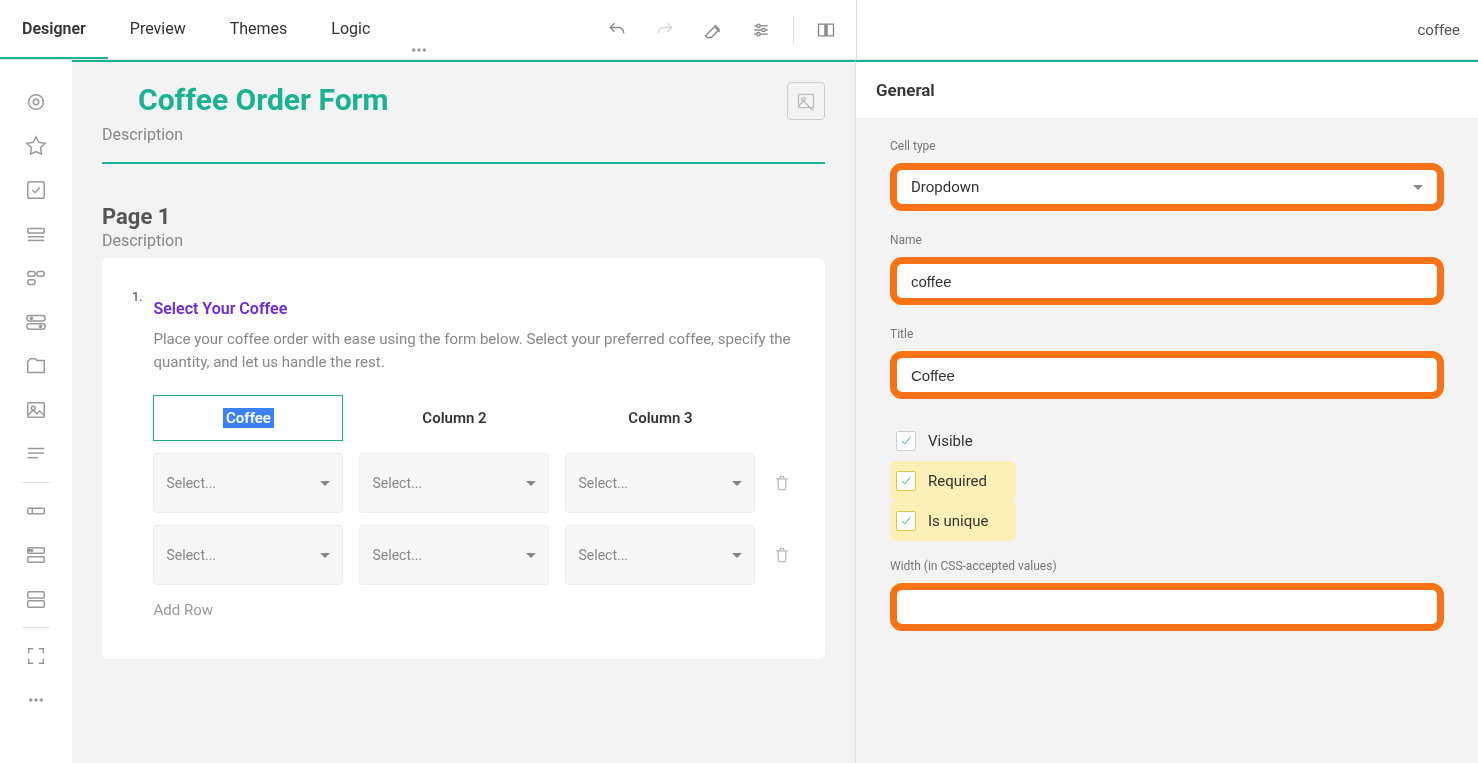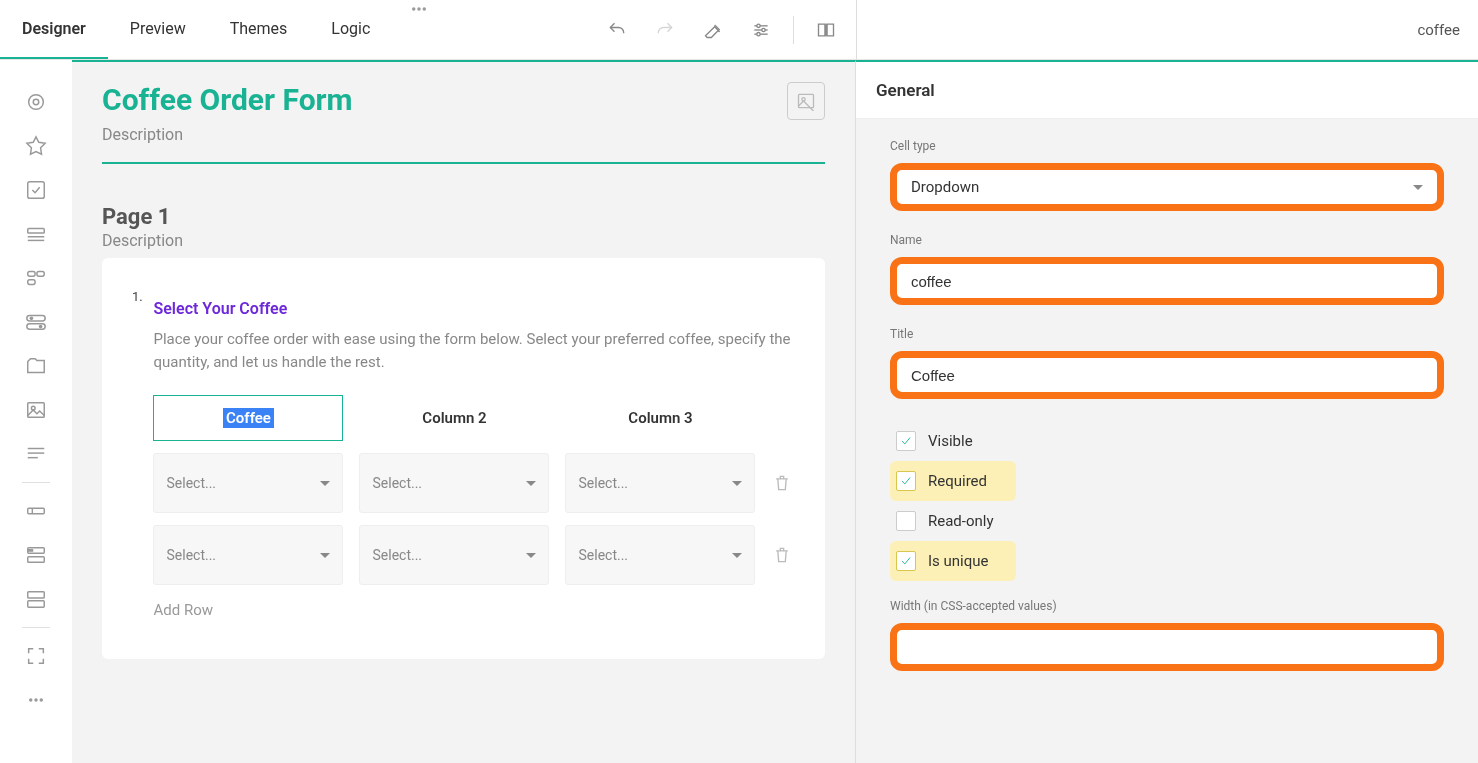--- a/index.html
+++ b/index.html
@@ -2,42 +2,42 @@
 <html><head>
 <meta charset="utf-8">
 <style>
 * { box-sizing: border-box; margin: 0; padding: 0; }
 body { font-family: -apple-system, BlinkMacSystemFont, "Segoe UI", Roboto, sans-serif; font-size: 14px; color: #333; background: #fff; width: 1478px; height: 763px; overflow: hidden; }
 
 .app { display: flex; flex-direction: column; height: 100%; }
 
 
 .topnav { display: flex; align-items: center; height: 60px; border-bottom: 1px solid #e5e5e5; }
-.topnav-tabs { display: flex; align-items: flex-start; height: 100%; }
+.topnav-tabs { display: flex; align-items: flex-end; height: 100%; }
 .topnav-tab { padding: 0 22px; height: 100%; display: flex; align-items: center; font-size: 16px; color: #333; cursor: pointer; border-bottom: 2px solid transparent; }
 .topnav-tab.active { font-weight: 600; border-bottom: 2px solid #19b394; }
 .topnav-more { padding: 0 18px; display: flex; align-items: center; color: #999; cursor: pointer; }
 .topnav-spacer { flex: 1; }
 .topnav-actions { display: flex; align-items: center; gap: 8px; padding-right: 10px; }
 .topnav-action { width: 40px; height: 40px; display: flex; align-items: center; justify-content: center; color: #888; cursor: pointer; }
 .topnav-divider { width: 1px; height: 28px; background: #ddd; margin: 0 4px; }
 
 
 .body-row { flex: 1; display: flex; min-height: 0; }
 
 
 .toolbox { width: 72px; background: #fff; display: flex; flex-direction: column; align-items: center; padding-top: 20px; border-right: none; }
 .toolbox-item { width: 40px; height: 44px; display: flex; align-items: center; justify-content: center; color: #999; cursor: pointer; }
 .toolbox-sep { width: 28px; height: 1px; background: #e0e0e0; margin: 6px 0; }
 
 
 .canvas-col { flex: 1; background: #f3f3f3; padding: 20px 30px 0 10px; overflow: auto; border-right: 1px solid #ddd; border-top: 2px solid #19b394; }
 .canvas-header { display: flex; align-items: flex-start; margin-left: 20px; padding-bottom: 18px; border-bottom: 2px solid #19b394; }
 .canvas-title-wrap { flex: 1; }
-.canvas-title { font-size: 30px; font-weight: 700; color: #19b394; margin-bottom: 8px; }
+.canvas-title { font-size: 30px; font-weight: 700; color: #19b394; margin-bottom: 8px; margin-left: 36px; }
 .canvas-desc { font-size: 16px; color: #888; }
 .image-ph { width: 38px; height: 38px; border: 1px solid #ccc; border-radius: 4px; display: flex; align-items: center; justify-content: center; color: #bbb; }
 
 .page-header { margin: 40px 0 8px 20px; }
 .page-title { font-size: 22px; font-weight: 700; color: #555; margin-bottom: 2px; }
 .page-desc { font-size: 16px; color: #888; }
 
 .question-card { background: #fff; border-radius: 6px; margin: 0 0 0 20px; padding: 28px 30px 40px 30px; }
 .q-number { display: inline-block; width: 18px; font-size: 13px; color: #444; vertical-align: top; margin-top: 3px; }
 .q-body { display: inline-block; width: calc(100% - 24px); vertical-align: top; }
@@ -344,24 +344,20 @@
           <span class="check-label">Visible</span>
         </div>
         <div class="check-row hl">
           <div class="checkbox hl">
               <svg width="14" height="14" viewBox="0 0 24 24">
                 <path d="M5 12l5 5 9-11"></path>
               </svg>
             </div>
           <span class="check-label">Required</span>
         </div>
-        <div class="check-row">
-          <div class="checkbox"></div>
-          <span class="check-label">Read-only</span>
-        </div>
         <div class="check-row hl wide">
           <div class="checkbox hl">
               <svg width="14" height="14" viewBox="0 0 24 24">
                 <path d="M5 12l5 5 9-11"></path>
               </svg>
             </div>
           <span class="check-label">Is unique</span>
         </div>
 
         <div class="prop-label" style="margin-top:18px">Width (in CSS-accepted values)</div>

